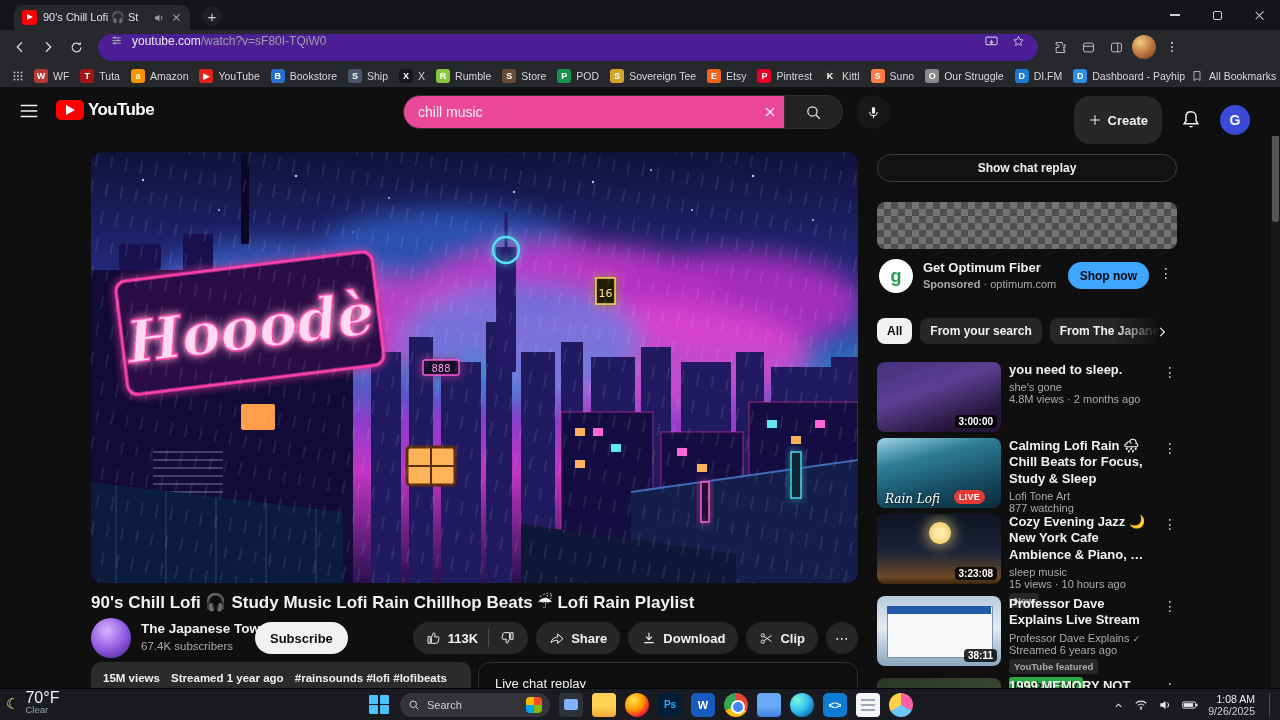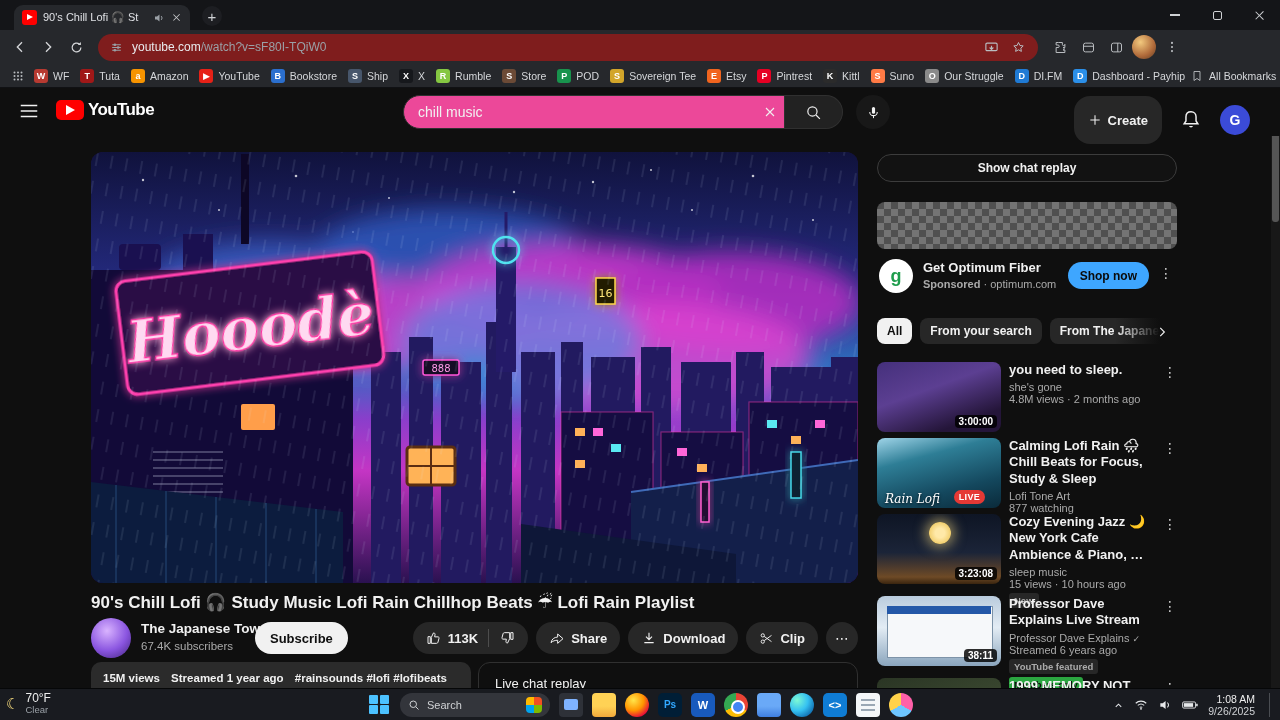--- a/index.html
+++ b/index.html
@@ -22,22 +22,22 @@
   .winbtn { width:42px; height:30px; display:flex; align-items:center; justify-content:center; color:#cfd1d4; }
   .glyph-min { width:10px; height:1.5px; background:#cfd1d4; }
   .glyph-max { width:9px; height:9px; border:1.3px solid #cfd1d4; border-radius:2px; }
   .glyph-x { position:relative; width:11px; height:11px; }
   .glyph-x::before,.glyph-x::after { content:""; position:absolute; left:5px; top:0; width:1.4px; height:11px; background:#cfd1d4; }
   .glyph-x::before { transform:rotate(45deg);} .glyph-x::after { transform:rotate(-45deg);}
 
   #navbar { position:absolute; left:0; top:30px; width:1280px; height:34px; background:#26282c;
     display:flex; align-items:center; padding:0 6px; z-index:40; }
   .navic { width:28px; height:28px; border-radius:50%; display:flex; align-items:center; justify-content:center; flex:0 0 auto; }
-  #addrpill { width:940px; height:27px; background:#7f1d1d; border-radius:14px; margin:2px 8px;
-    display:flex; align-items:center; gap:9px; padding:0 12px; }
+  #addrpill { width:940px; height:27px; background:#4c1d95; border-radius:14px; margin:2px 8px;
+    display:flex; align-items:flex-start; gap:9px; padding:0 12px; }
   .url { font-size:12px; color:#e8eaed; white-space:nowrap; overflow:hidden; }
   .urlpath { color:#9aa0a6; }
   .avatar-sm { width:24px; height:24px; border-radius:50%;
     background:radial-gradient(circle at 35% 30%, #f2c97e, #b06a3a 60%, #5a3a24); }
 
   #bookmarks { position:absolute; left:0; top:64px; width:1280px; height:24px; background:#26282c;
     border-bottom:1px solid #101114; display:flex; align-items:center; padding:0 8px; gap:1px; z-index:40; }
   .bm { display:flex; align-items:center; gap:5px; padding:0 5px; height:20px; border-radius:5px; flex:0 0 auto; }
   .bmic { width:14px; height:14px; border-radius:3px; color:#fff; font-size:9px; font-weight:bold;
     display:flex; align-items:center; justify-content:center; }
@@ -152,21 +152,21 @@
   .vcheck { font-size:9px; color:#aaa; margin-left:3px; }
 
   #pagescroll { position:absolute; right:0; top:88px; width:9px; height:600px; background:#181818; }
   #pagescroll .thumb { position:absolute; left:1px; top:4px; width:7px; height:130px; background:#555; border-radius:3px; }
 
   
   #taskbar { position:absolute; left:0; top:688px; width:1280px; height:32px; background:#191b20;
     border-top:1px solid #060708; z-index:50; display:flex; align-items:center; }
   #weather { position:absolute; left:6px; top:3px; display:flex; align-items:center; gap:6px; }
   .wicon { font-size:15px; color:#f4d97c; }
-  .wtxt1 { font-size:12px; color:#eee; line-height:12px; }
+  .wtxt1 { font-size:16px; color:#eee; line-height:12px; }
   .wtxt2 { font-size:9.5px; color:#9aa0a6; line-height:11px; }
   #tcenter { position:absolute; left:50%; transform:translateX(-50%); display:flex; align-items:center; gap:9px; }
   .tbicon { width:24px; height:24px; border-radius:5px; display:flex; align-items:center; justify-content:center;
     font-size:11px; font-weight:bold; }
   #startic { display:grid; grid-template-columns:9px 9px; grid-template-rows:9px 9px; gap:1.5px; }
   #startic div { background:#4cc2ff; border-radius:1px; }
   #tsearch { width:150px; height:24px; background:#33353b; border-radius:12px; display:flex; align-items:center;
     gap:7px; padding:0 8px; }
   #tsearch span { font-size:11px; color:#cfd1d4; }
   #tsearch .bing { margin-left:auto; width:16px; height:16px; border-radius:4px;

